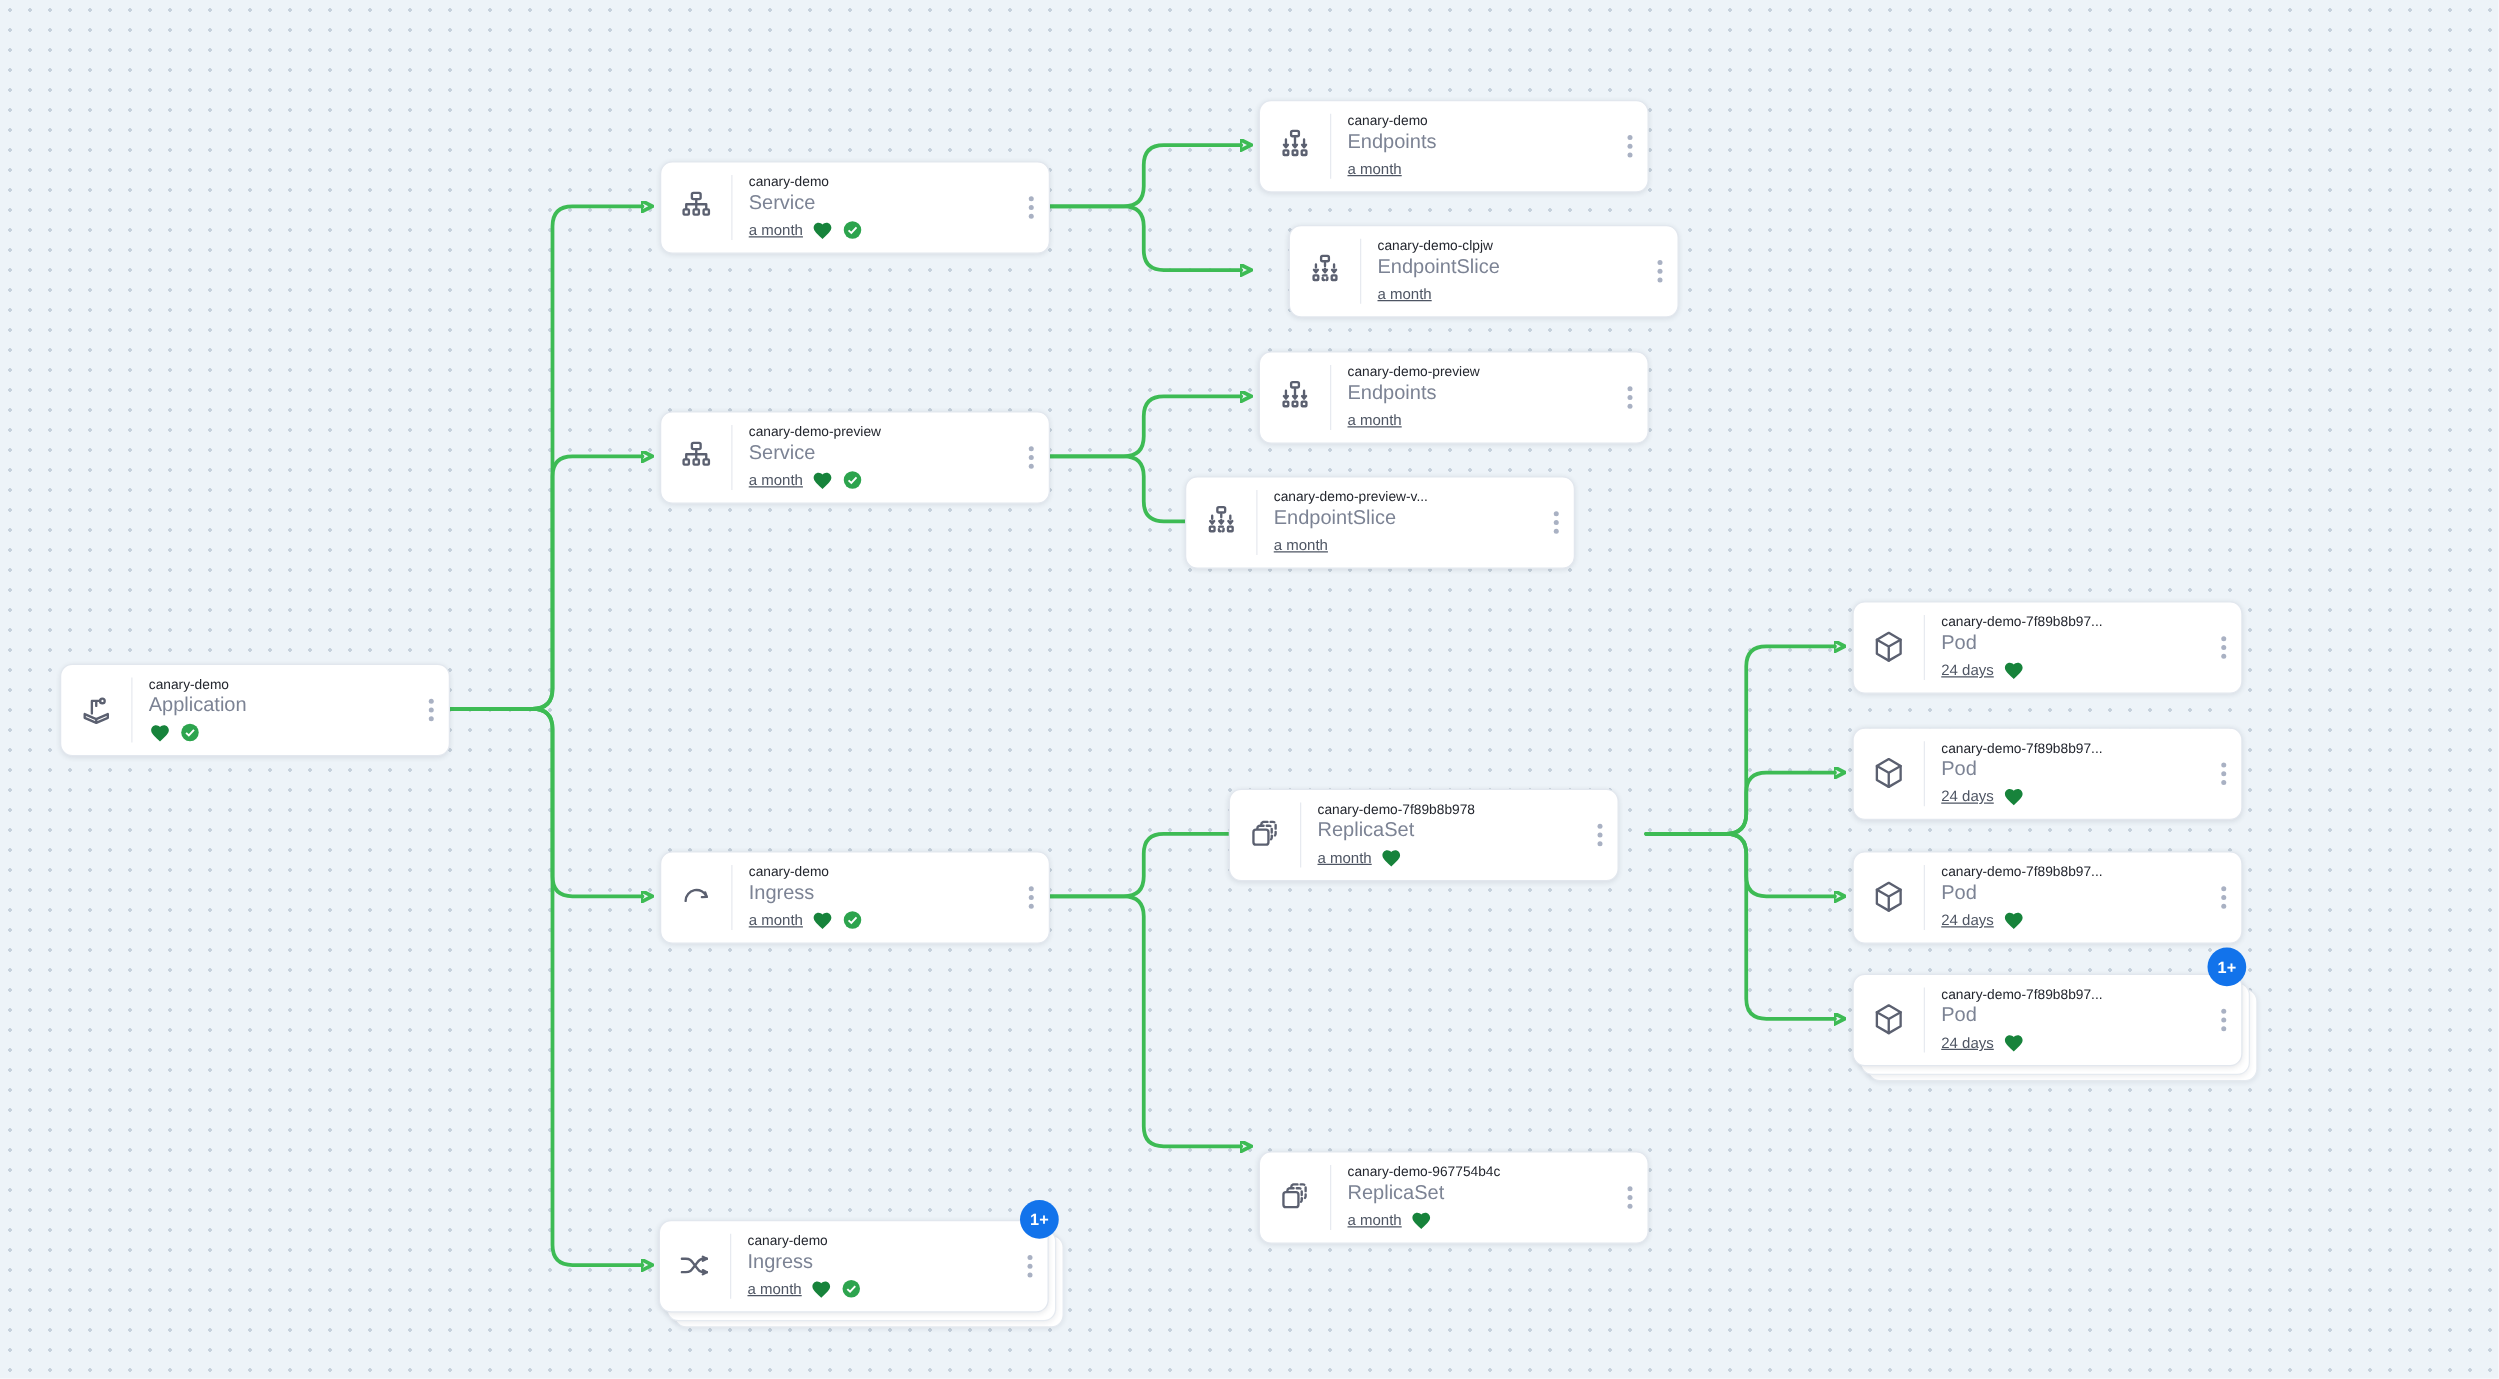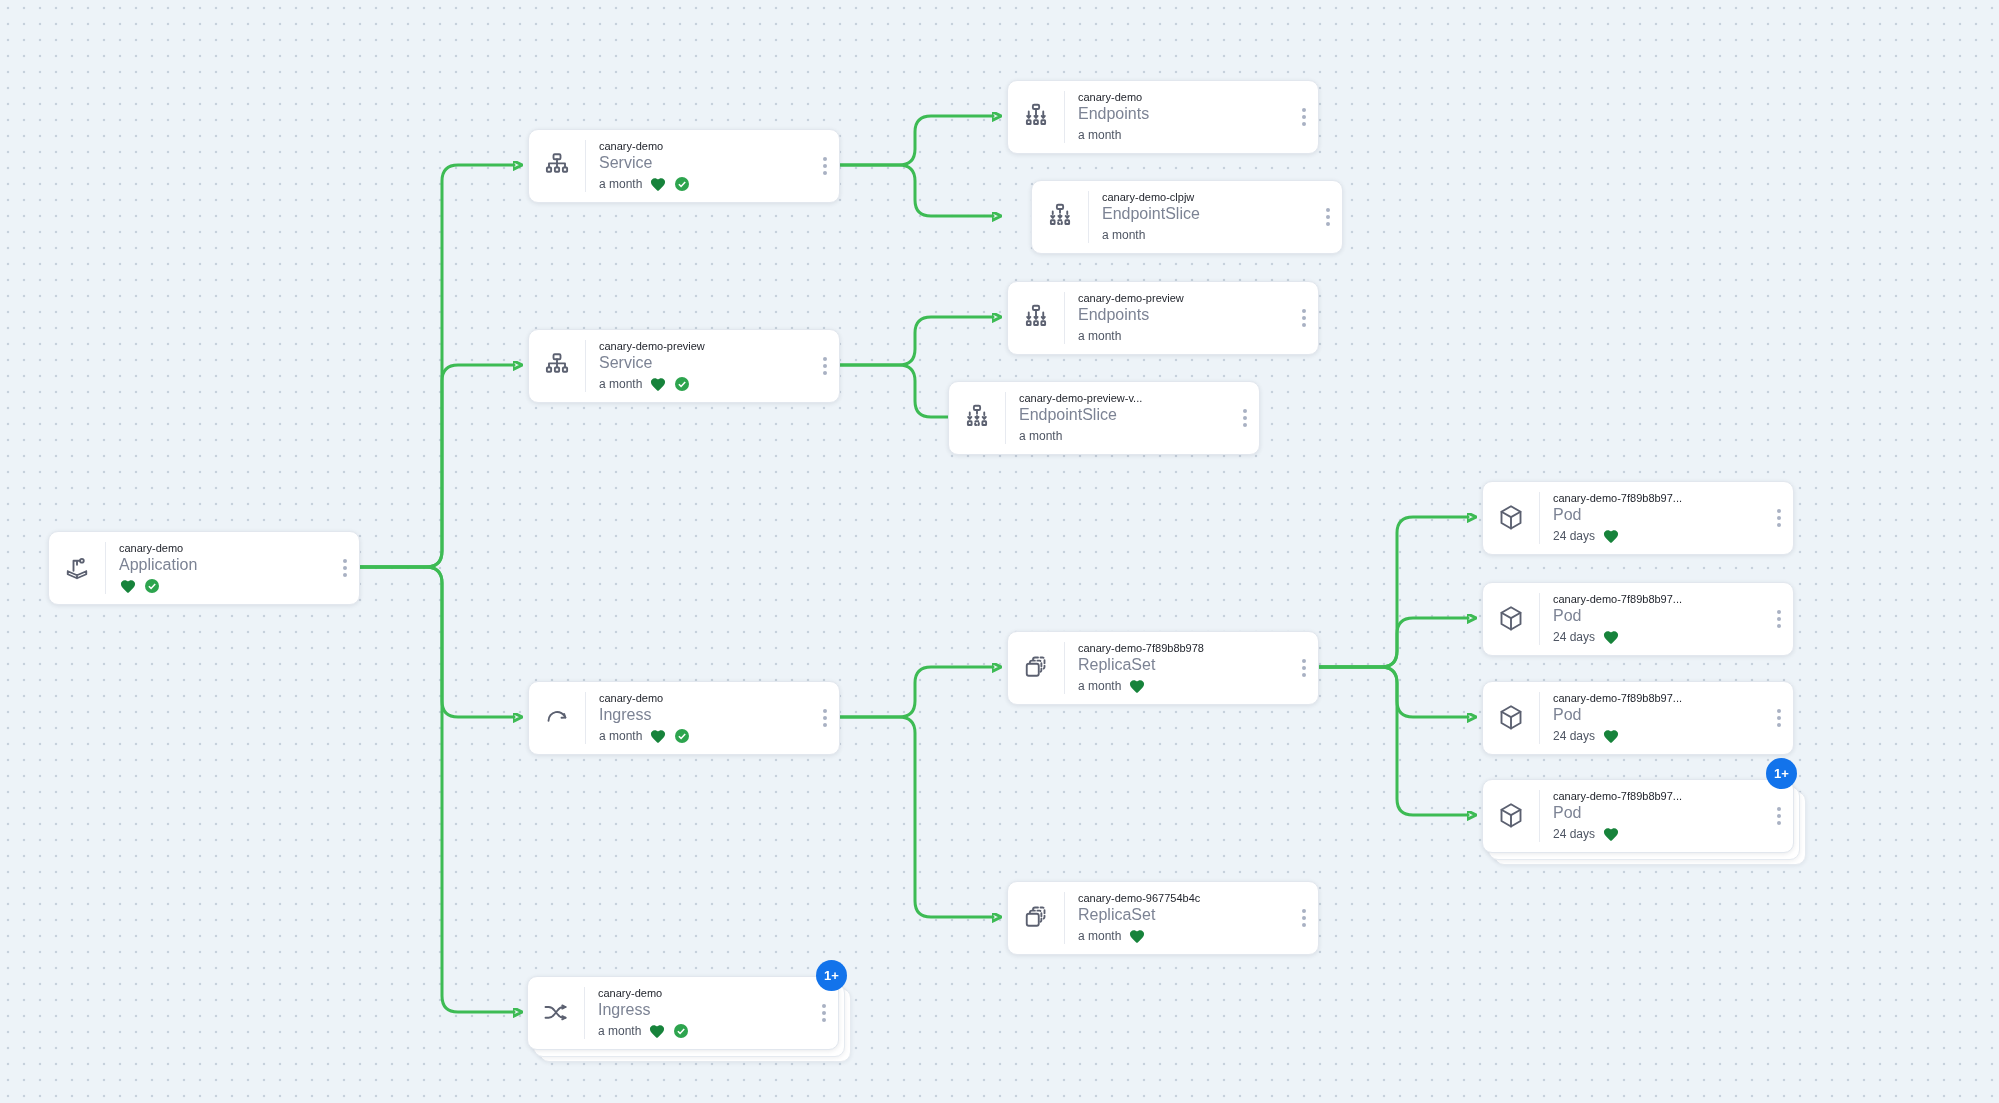--- a/index.html
+++ b/index.html
@@ -23,21 +23,21 @@
     border:1px solid #e5eaf0;border-radius:10px;z-index:1;
     box-shadow:0 1px 4px rgba(25,40,60,.08);
   }
   .iconbox{width:56px;flex:0 0 56px;display:flex;align-items:center;justify-content:center;}
   .kindicon{width:30px;height:30px;stroke:#5b6070;stroke-width:1.5;fill:none;
     stroke-linecap:round;stroke-linejoin:round;}
   .sep{width:1px;align-self:stretch;background:#e7eaf0;margin:10px 0;}
   .body{flex:1;min-width:0;padding:0 6px 0 13px;}
   .title{font-size:11px;font-weight:500;color:#23262e;white-space:nowrap;overflow:hidden;}
   .kind{font-size:16px;color:#7c8394;margin-top:2.5px;}
-  .meta{font-size:12px;color:#4e5563;margin-top:3.5px;display:flex;align-items:center;gap:7px;height:17px;}
+  .meta{font-size:12px;color:#4e5563;margin-top:3.5px;display:flex;align-items:center;gap:7px;height:17px;text-decoration:underline;}
   .heart{width:18px;height:17px;}
   .check{width:16px;height:16px;}
   .menu{width:28px;flex:0 0 28px;display:flex;flex-direction:column;gap:3px;align-items:center;cursor:pointer;}
   .menu i{width:4px;height:4px;border-radius:50%;background:#a9b1c3;display:block;}
   .badge{
     position:absolute;width:31px;height:31px;border-radius:50%;background:#1273eb;
     color:#fff;font-size:13px;font-weight:bold;display:flex;align-items:center;
     justify-content:center;z-index:3;
   }
   .defs{position:absolute;width:0;height:0;overflow:hidden;}
@@ -346,21 +346,21 @@
           <span>a month</span>
         </div>
     </div>
     <div class="menu">
         <i></i>
         <i></i>
         <i></i>
       </div>
   </div>
 
-  <div class="node" style="left:1007px;top:631px">
+  <div class="node" style="left:983px;top:631px">
     <div class="iconbox">
         <svg class="kindicon">
           <use href="#i-replicaset"></use>
         </svg>
       </div>
     <div class="sep"></div>
     <div class="body">
       <div class="title">canary-demo-7f89b8b978</div>
       <div class="kind">ReplicaSet</div>
       <div class="meta">
@@ -370,21 +370,21 @@
           </svg>
       </div>
     </div>
     <div class="menu">
         <i></i>
         <i></i>
         <i></i>
       </div>
   </div>
 
-  <div class="node" style="left:1007px;top:881px">
+  <div class="node" style="left:1007px;top:921px">
     <div class="iconbox">
         <svg class="kindicon">
           <use href="#i-replicaset"></use>
         </svg>
       </div>
     <div class="sep"></div>
     <div class="body">
       <div class="title">canary-demo-967754b4c</div>
       <div class="kind">ReplicaSet</div>
       <div class="meta">

